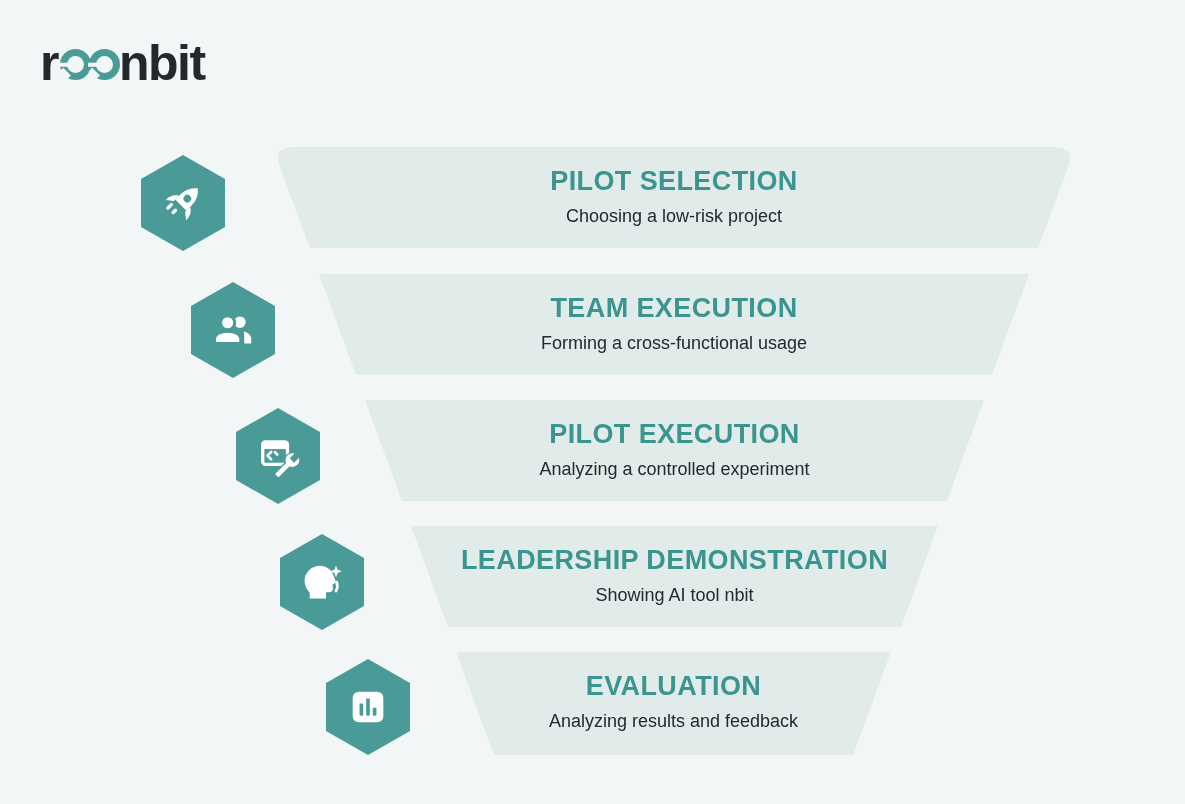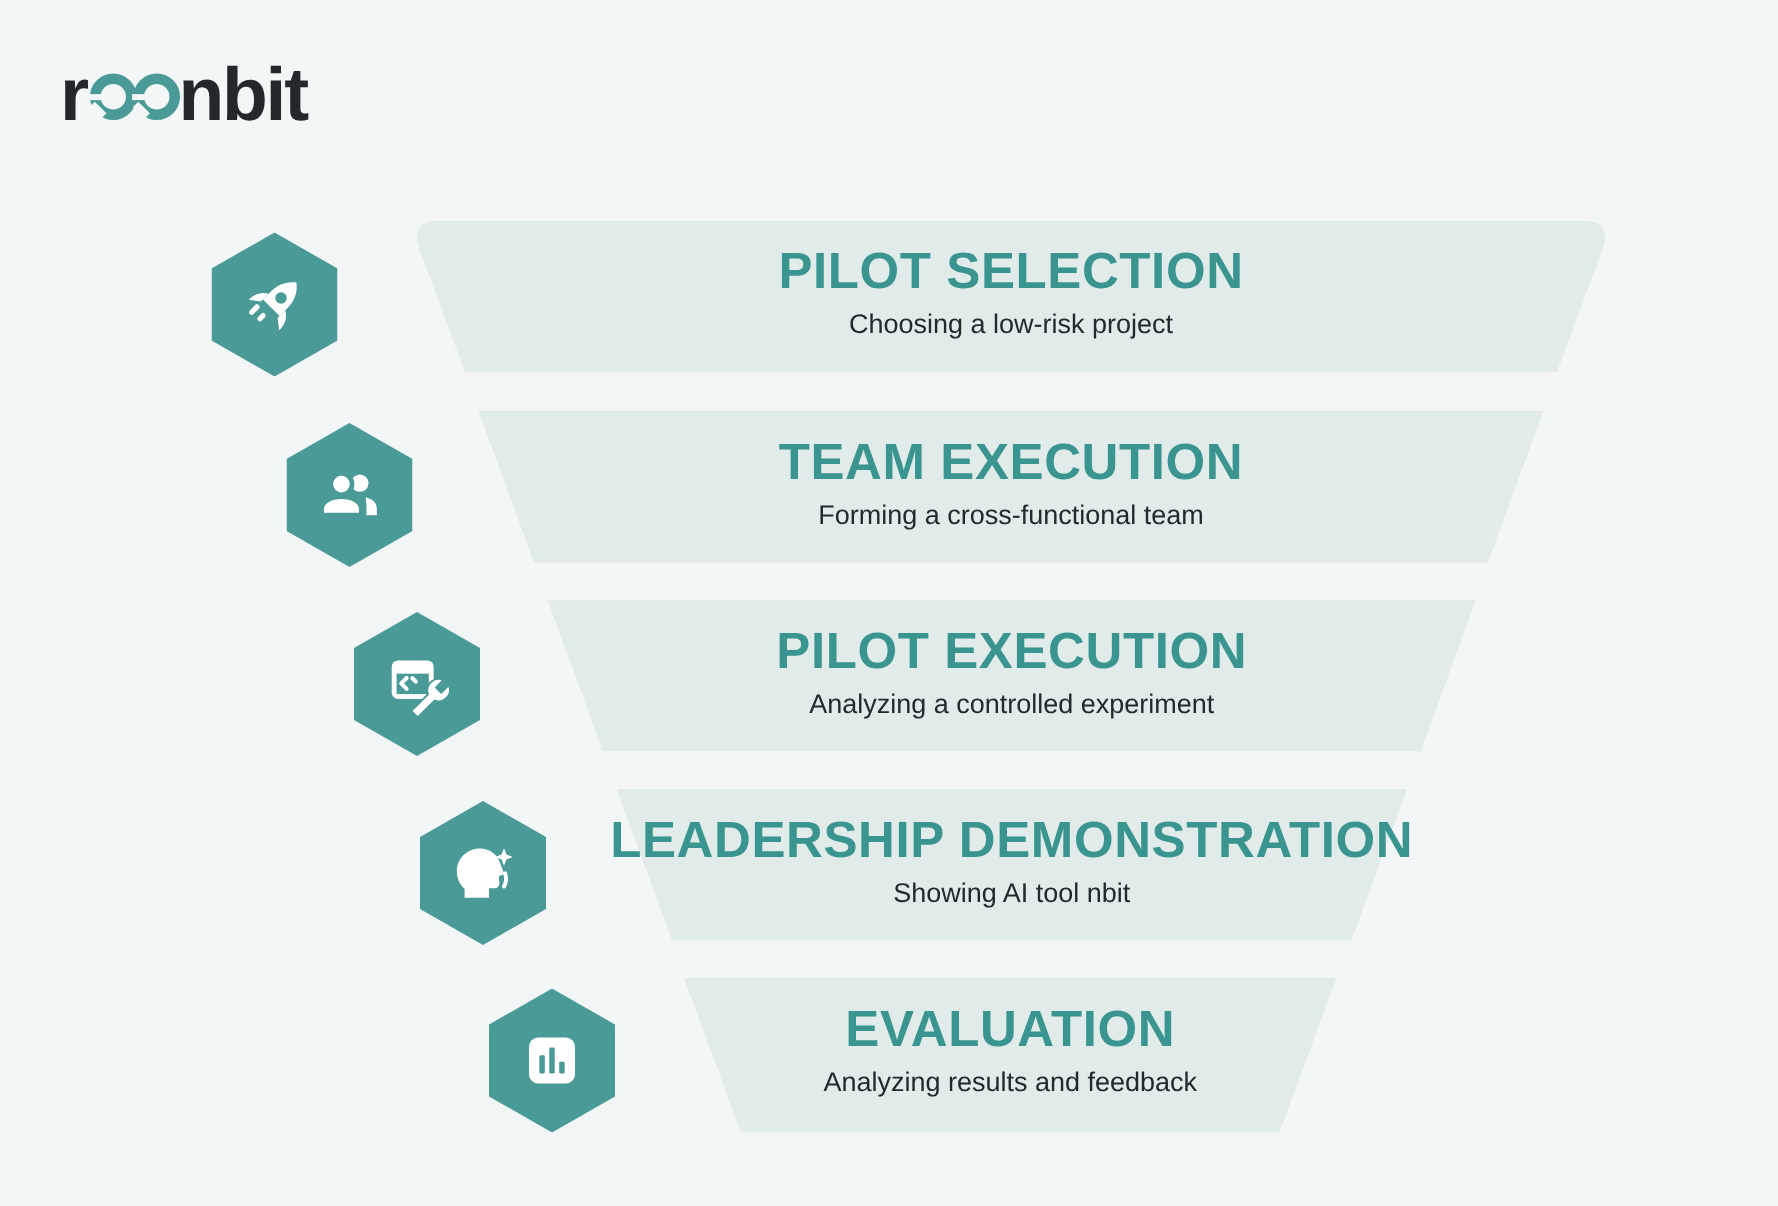--- a/index.html
+++ b/index.html
@@ -41,21 +41,21 @@
   }
 
   
   .stage{position:absolute;}
   .stage svg.shape{position:absolute;left:0;top:0;display:block;}
   .stage .txt{
     position:absolute;inset:0;display:flex;flex-direction:column;
     align-items:center;padding-top:20px;box-sizing:border-box;text-align:center;
   }
   .stage .title{
-    font-size:34px;font-weight:bold;color:var(--title);
+    font-size:27px;font-weight:bold;color:var(--title);
     letter-spacing:.4px;line-height:28px;white-space:nowrap;margin:0 0 11px 0;text-align:right;
   }
   .stage .subtitle{
     font-size:18px;color:var(--ink);line-height:21px;white-space:nowrap;
   }
 
   
   .hex{position:absolute;width:84px;height:96px;}
   .hex svg{display:block;}
 </style>
@@ -82,21 +82,21 @@
       <div class="subtitle">Choosing a low-risk project</div>
     </div>
   </div>
 
   <div class="stage" style="left:319px;top:274px;width:710px;height:101px;">
     <svg class="shape" width="710" height="101" viewBox="0 0 710 101">
       <path d="M 0 0 L 710 0 L 673 101 L 37 101 Z" fill="#e1ecea"></path>
     </svg>
     <div class="txt">
       <div class="title">TEAM EXECUTION</div>
-      <div class="subtitle">Forming a cross-functional team</div>
+      <div class="subtitle">Forming a cross-functional usage</div>
     </div>
   </div>
 
   <div class="stage" style="left:365px;top:400px;width:619px;height:98px;">
     <svg class="shape" width="619" height="101" viewBox="0 0 619 101">
       <path d="M 0 0 L 619 0 L 582 101 L 37 101 Z" fill="#e1ecea"></path>
     </svg>
     <div class="txt">
       <div class="title">PILOT EXECUTION</div>
       <div class="subtitle">Analyzing a controlled experiment</div>

